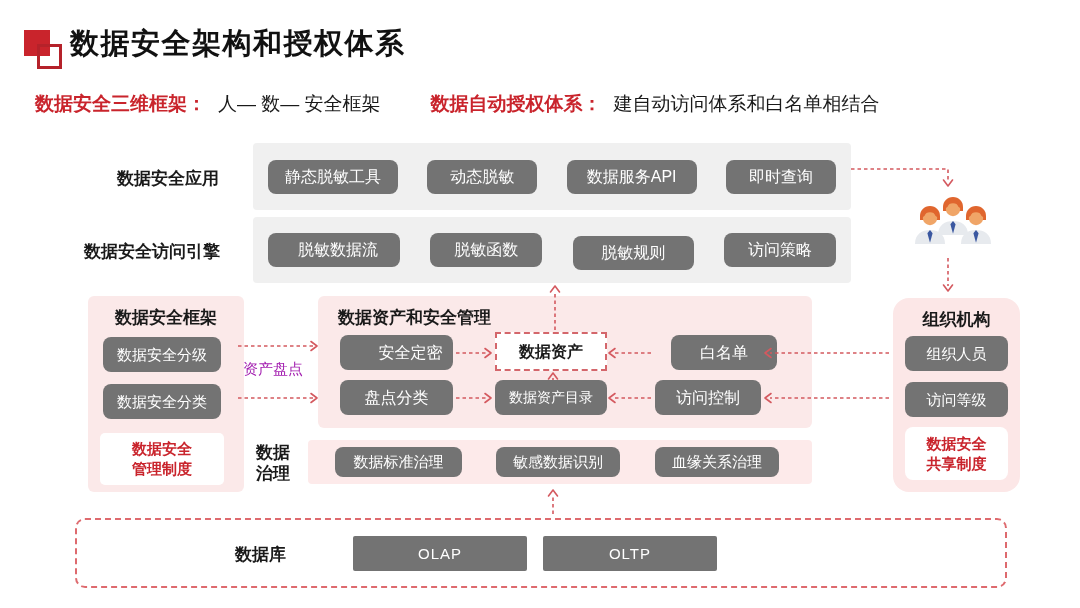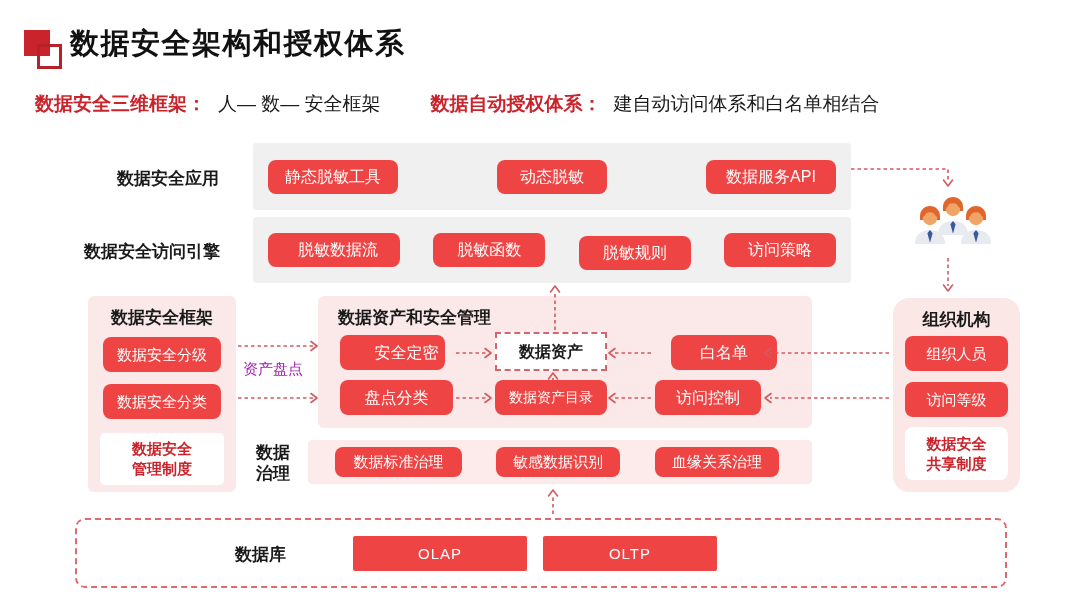--- a/index.html
+++ b/index.html
@@ -19,37 +19,37 @@
   .sub-label.second{margin-left:50px;}
   
   .strip{position:absolute;left:253px;width:598px;background:#f0f0f0;border-radius:4px;
          display:flex;align-items:center;justify-content:space-between;padding:0 15px;box-sizing:border-box;}
   .strip-app{top:143px;height:67px;}
   .strip-engine{top:217px;height:66px;}
   .row-label{position:absolute;font-size:17px;font-weight:bold;color:#1a1a1a;white-space:nowrap;}
   .lbl-app{left:117px;top:167px;}
   .lbl-engine{left:84px;top:240px;}
   
-  .btn{background:#ef4444;color:#fff;text-align:center;border-radius:8px;height:34px;line-height:34px;
+  .btn{background:#737373;color:#fff;text-align:center;border-radius:8px;height:34px;line-height:34px;
        font-size:16px;white-space:nowrap;box-sizing:border-box;}
-  .w130{width:130px;} .w110{width:110px;} .w132{width:132px;padding-left:8px;} .w112{width:112px;} .w120{width:112px;margin-top:6px;}
+  .w130{width:130px;} .w110{width:110px;} .w132{width:132px;padding-left:8px;} .w112{width:112px;} .w120{width:121px;margin-top:6px;}
   
   .panel{position:absolute;background:#fbe9e9;border-radius:6px;}
-  .panel-left{left:88px;top:296px;width:148px;height:196px;}
+  .panel-left{left:88px;top:296px;width:148px;height:196px;padding-left:8px;}
   .panel-center{left:318px;top:296px;width:494px;height:132px;}
   .panel-right{left:893px;top:298px;width:127px;height:194px;background:#fce7e7;border-radius:16px;}
   .panel-title{position:absolute;left:0;right:0;top:10px;text-align:center;font-size:17px;font-weight:bold;color:#1a1a1a;white-space:nowrap;}
   .panel-title.left-align{text-align:left;left:20px;right:auto;}
   .abs{position:absolute;}
   .pl-b1{left:15px;top:41px;width:118px;height:35px;line-height:35px;font-size:15px;}
   .pl-b2{left:15px;top:88px;width:118px;height:35px;line-height:35px;font-size:15px;}
   .note{position:absolute;background:#fff;color:#c9242c;font-weight:bold;font-size:15px;text-align:center;
         border-radius:5px;display:flex;flex-direction:column;justify-content:center;line-height:1.32;}
   .pl-note{left:12px;top:137px;width:124px;height:52px;}
-  .pc-b1{left:22px;top:39px;width:105px;height:35px;line-height:35px;padding-left:28px;}
+  .pc-b1{left:22px;top:39px;width:113px;height:35px;line-height:35px;padding-left:28px;}
   .pc-b3{left:22px;top:84px;width:113px;height:35px;line-height:35px;}
   .pc-b2{left:353px;top:39px;width:106px;height:35px;line-height:35px;}
   .pc-b5{left:337px;top:84px;width:106px;height:35px;line-height:35px;}
   .pc-b4{left:177px;top:84px;width:112px;height:35px;line-height:35px;font-size:14px;}
   .pc-asset{left:177px;top:36px;width:112px;height:39px;background:#fff;border:2px dashed #d4666b;border-radius:0;
             color:#1a1a1a;font-size:16px;font-weight:600;line-height:35px;text-align:center;box-sizing:border-box;}
   .pr-b1{left:12px;top:38px;width:103px;height:35px;line-height:35px;font-size:15px;}
   .pr-b2{left:12px;top:84px;width:103px;height:35px;line-height:35px;font-size:15px;}
   .pr-note{left:12px;top:129px;width:103px;height:53px;border-radius:8px;}
   .conn-label{position:absolute;left:243px;top:360px;font-size:15px;color:#a21caf;}
@@ -86,20 +86,21 @@
     <span class="sub-value">人— 数— 安全框架</span>
     <span class="sub-label second">数据自动授权体系：</span>
     <span class="sub-value">建自动访问体系和白名单相结合</span>
   </div>
 
   <div class="row-label lbl-app">数据安全应用</div>
   <div class="strip strip-app">
     <div class="btn w130">静态脱敏工具</div>
     <div class="btn w110">动态脱敏</div>
     <div class="btn w130">数据服务API</div>
+    <div class="btn w110">即时查询</div>
   </div>
 
   <div class="row-label lbl-engine">数据安全访问引擎</div>
   <div class="strip strip-engine">
     <div class="btn w132">脱敏数据流</div>
     <div class="btn w112">脱敏函数</div>
     <div class="btn w120">脱敏规则</div>
     <div class="btn w112">访问策略</div>
   </div>
 

